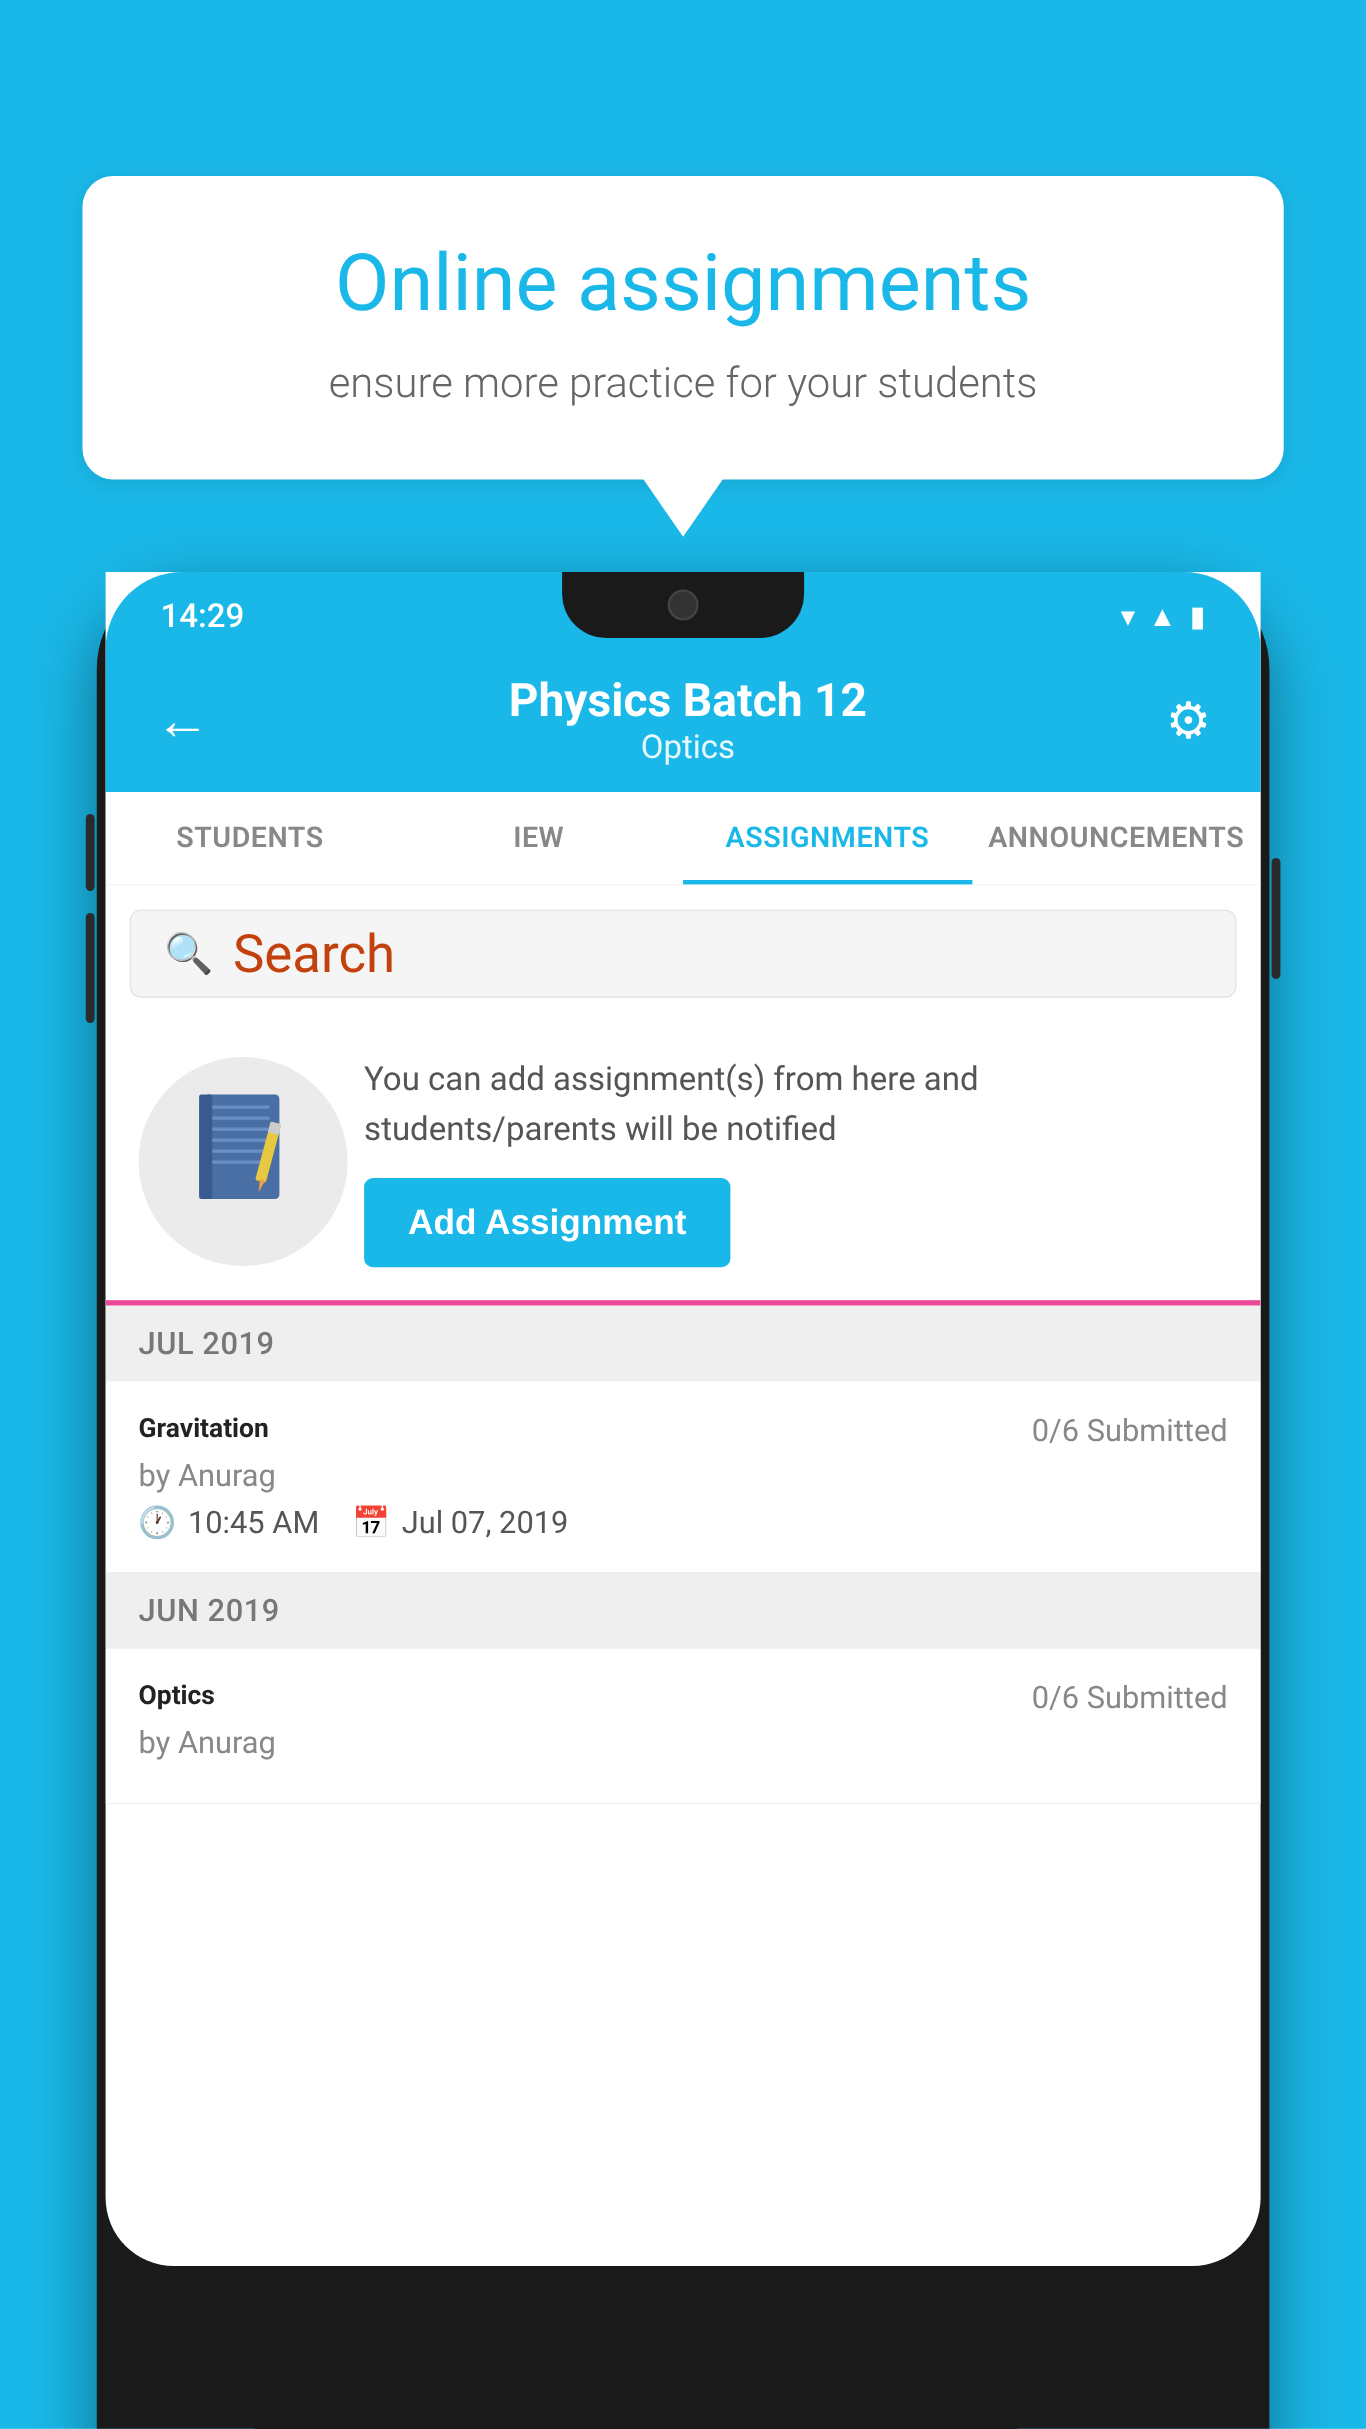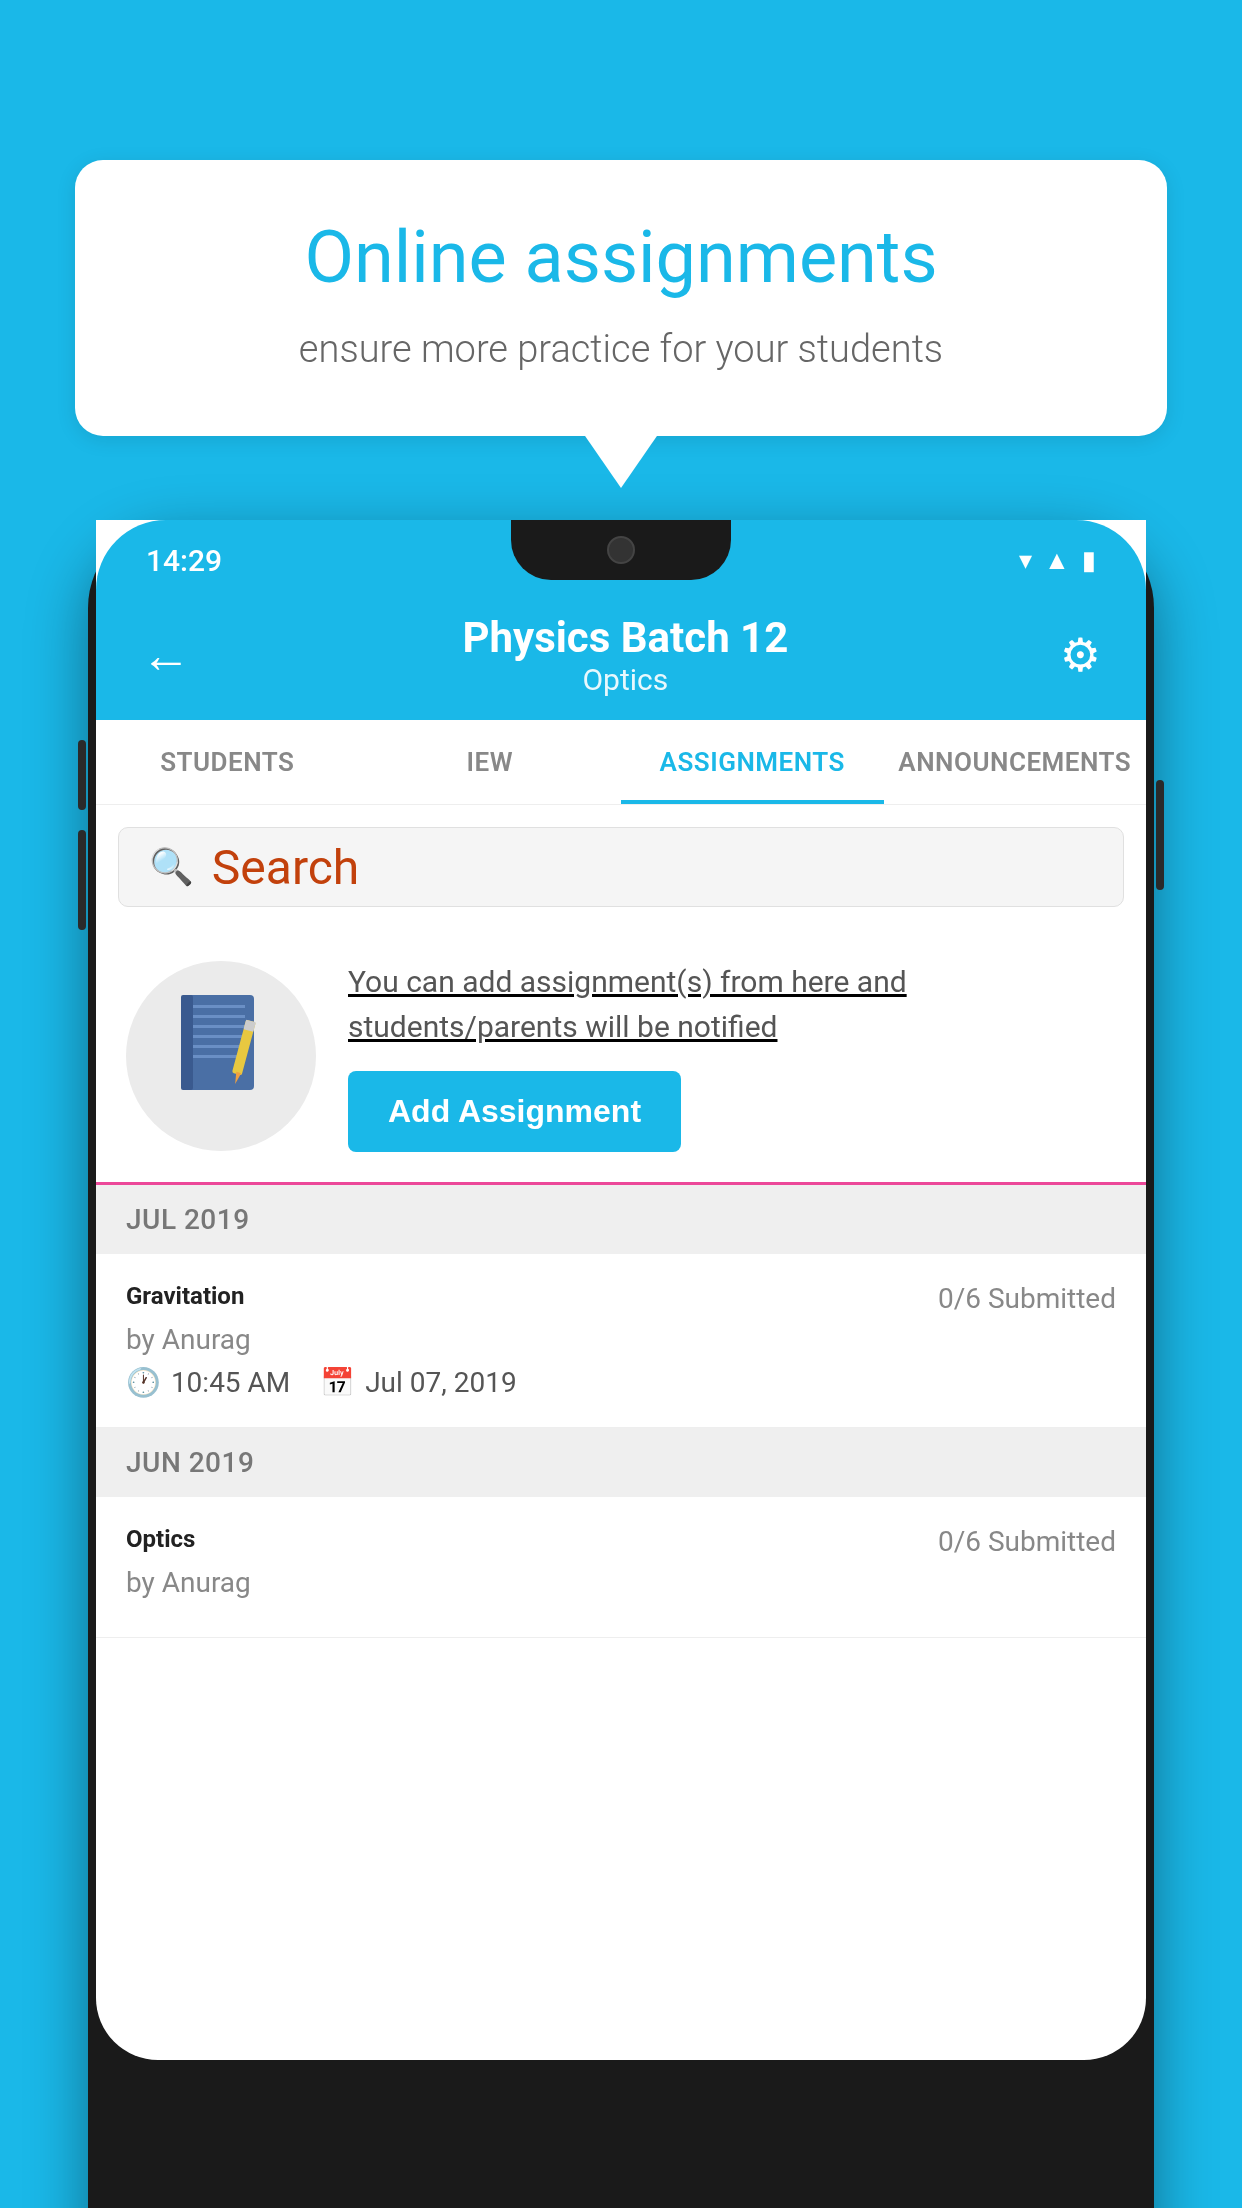--- a/index.html
+++ b/index.html
@@ -233,23 +233,22 @@
       font-size: 48px;
       color: #c2410c;
     }
 
     
     .promo-card {
       background: white;
       padding: 30px 30px 30px 30px;
       display: flex;
       align-items: center;
-      gap: 32px;
-      border-bottom: 3px solid #ec4899;
-      text-decoration: underline;
+      gap: 15px;
+      border-bottom: 5px solid #ec4899;
     }
 
     .promo-icon-circle {
       width: 190px;
       height: 190px;
       background: #ebebeb;
       border-radius: 50%;
       display: flex;
       align-items: center;
       justify-content: center;

